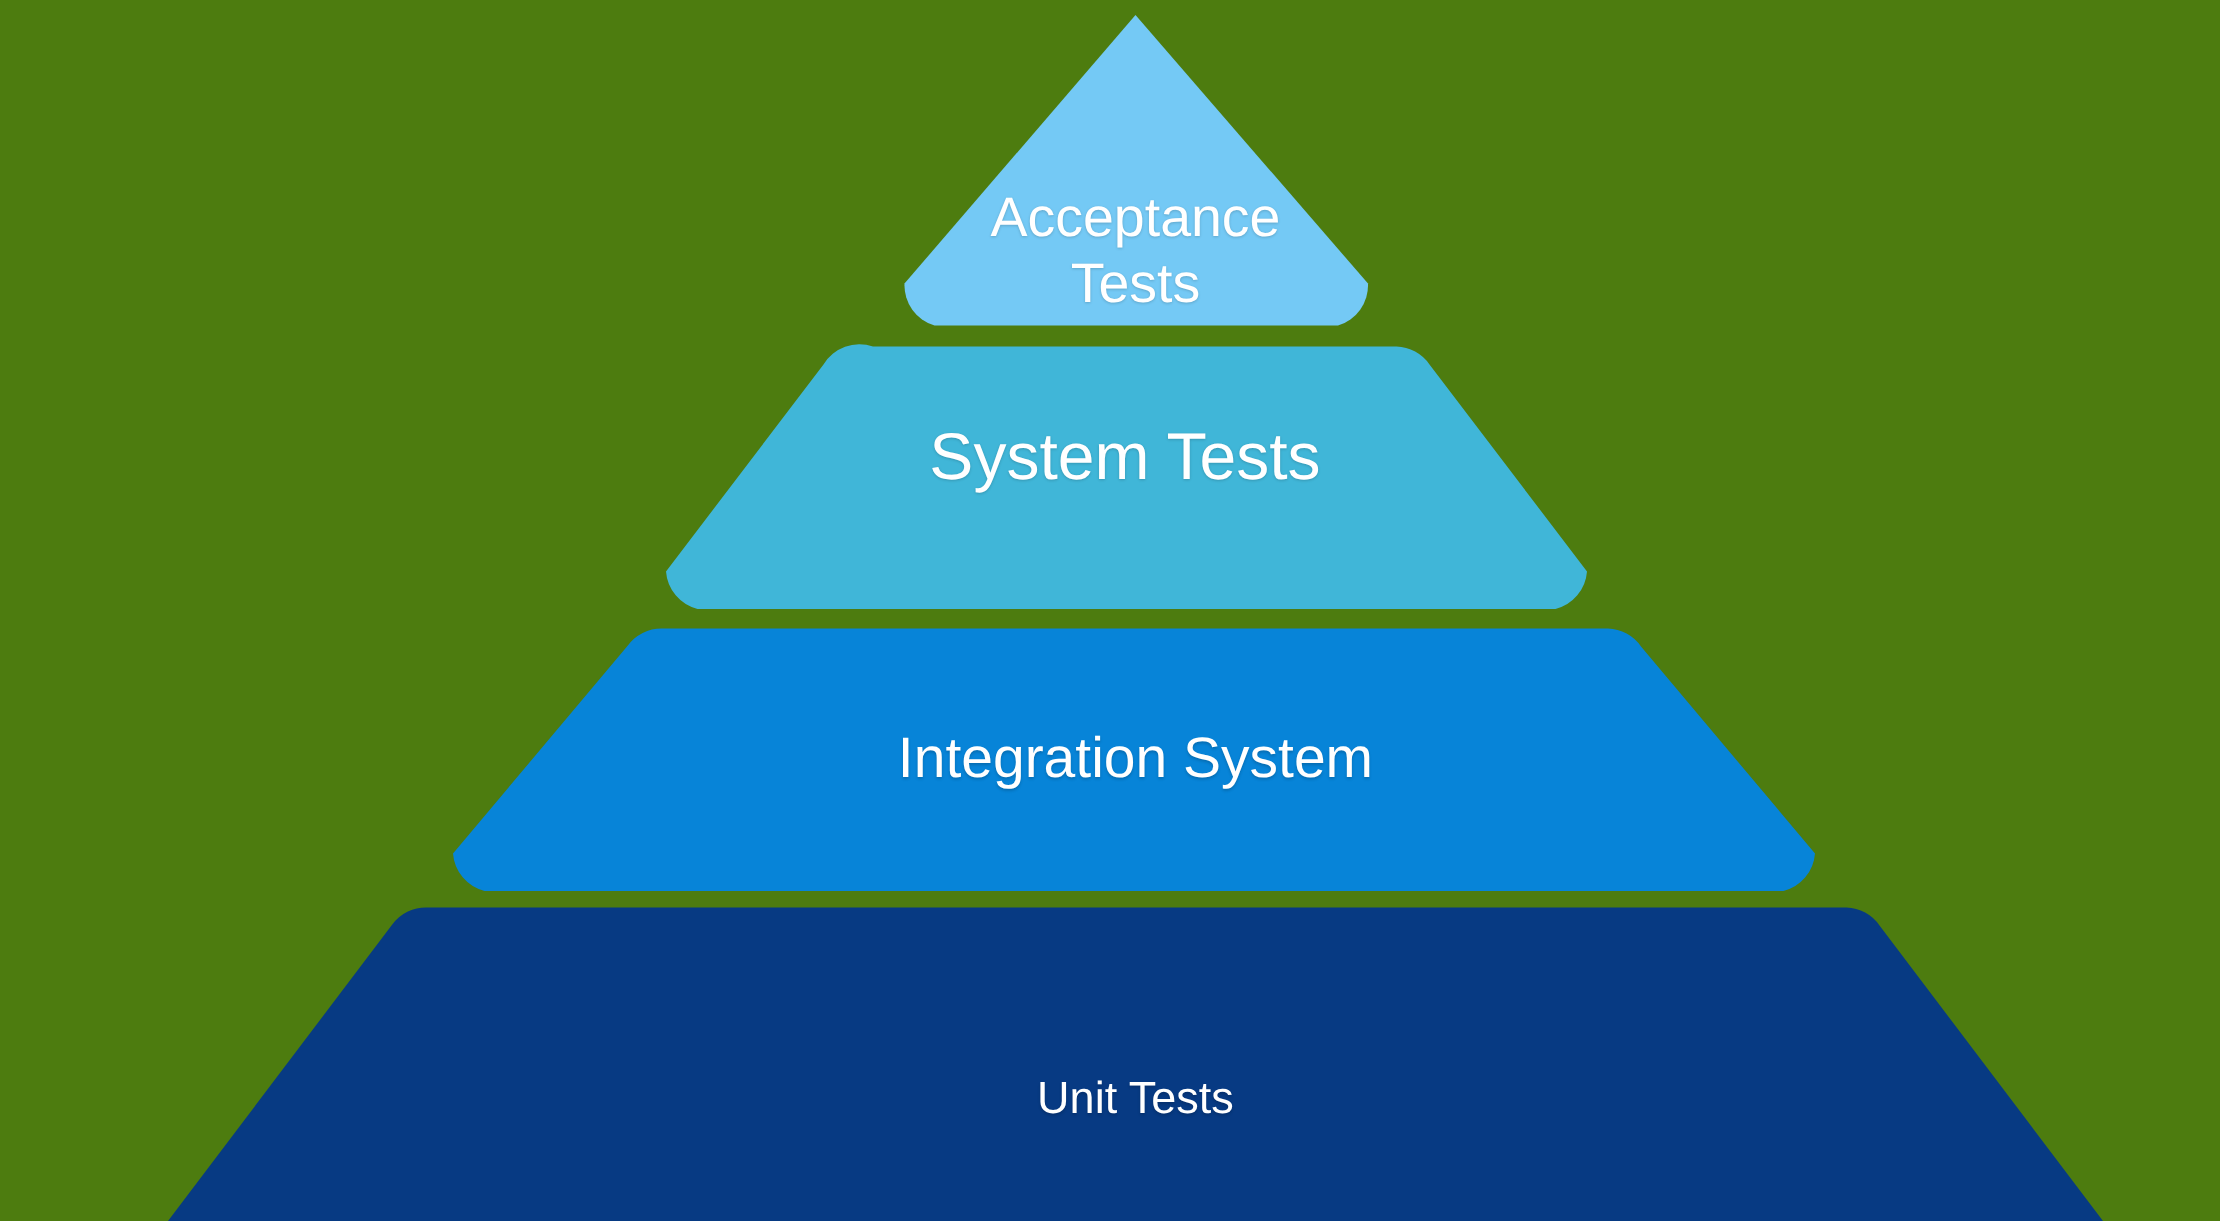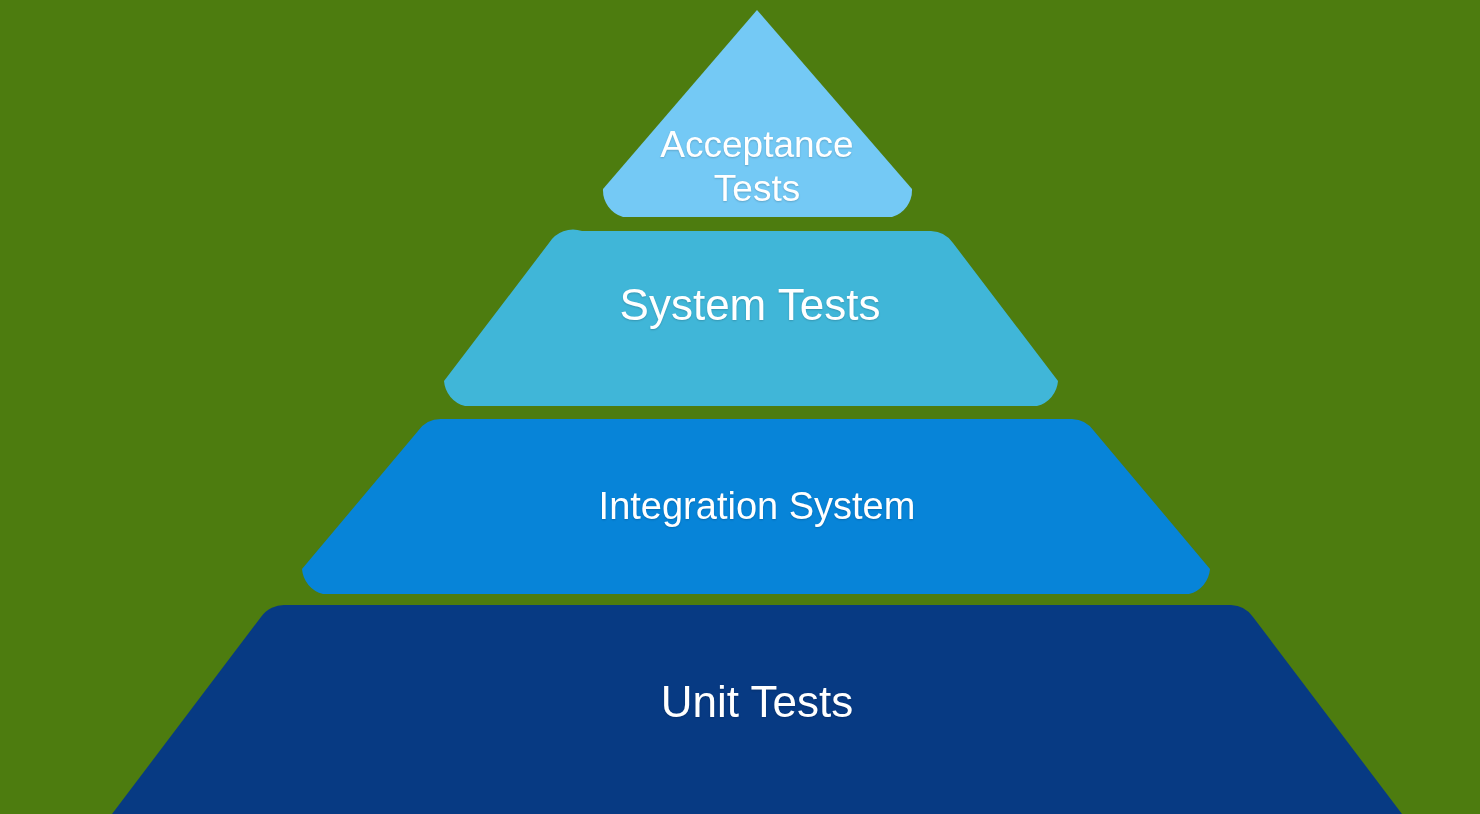--- a/index.html
+++ b/index.html
@@ -53,23 +53,23 @@
     font-size: 44px;
   }
   #label-integration {
     left: 567px;
     top: 484px;
     width: 380px;
     font-size: 38px;
   }
   #label-unit {
     left: 567px;
-    top: 676px;
+    top: 715px;
     width: 380px;
-    font-size: 44px;
+    font-size: 30px;
   }
 </style>
 </head>
 <body>
 
 <div id="pyramid-stage">
 
   <svg id="pyramid-svg" viewBox="0 0 1480 814" xmlns="http://www.w3.org/2000/svg">
 
     <path id="shape-acceptance" d="M 757 10

